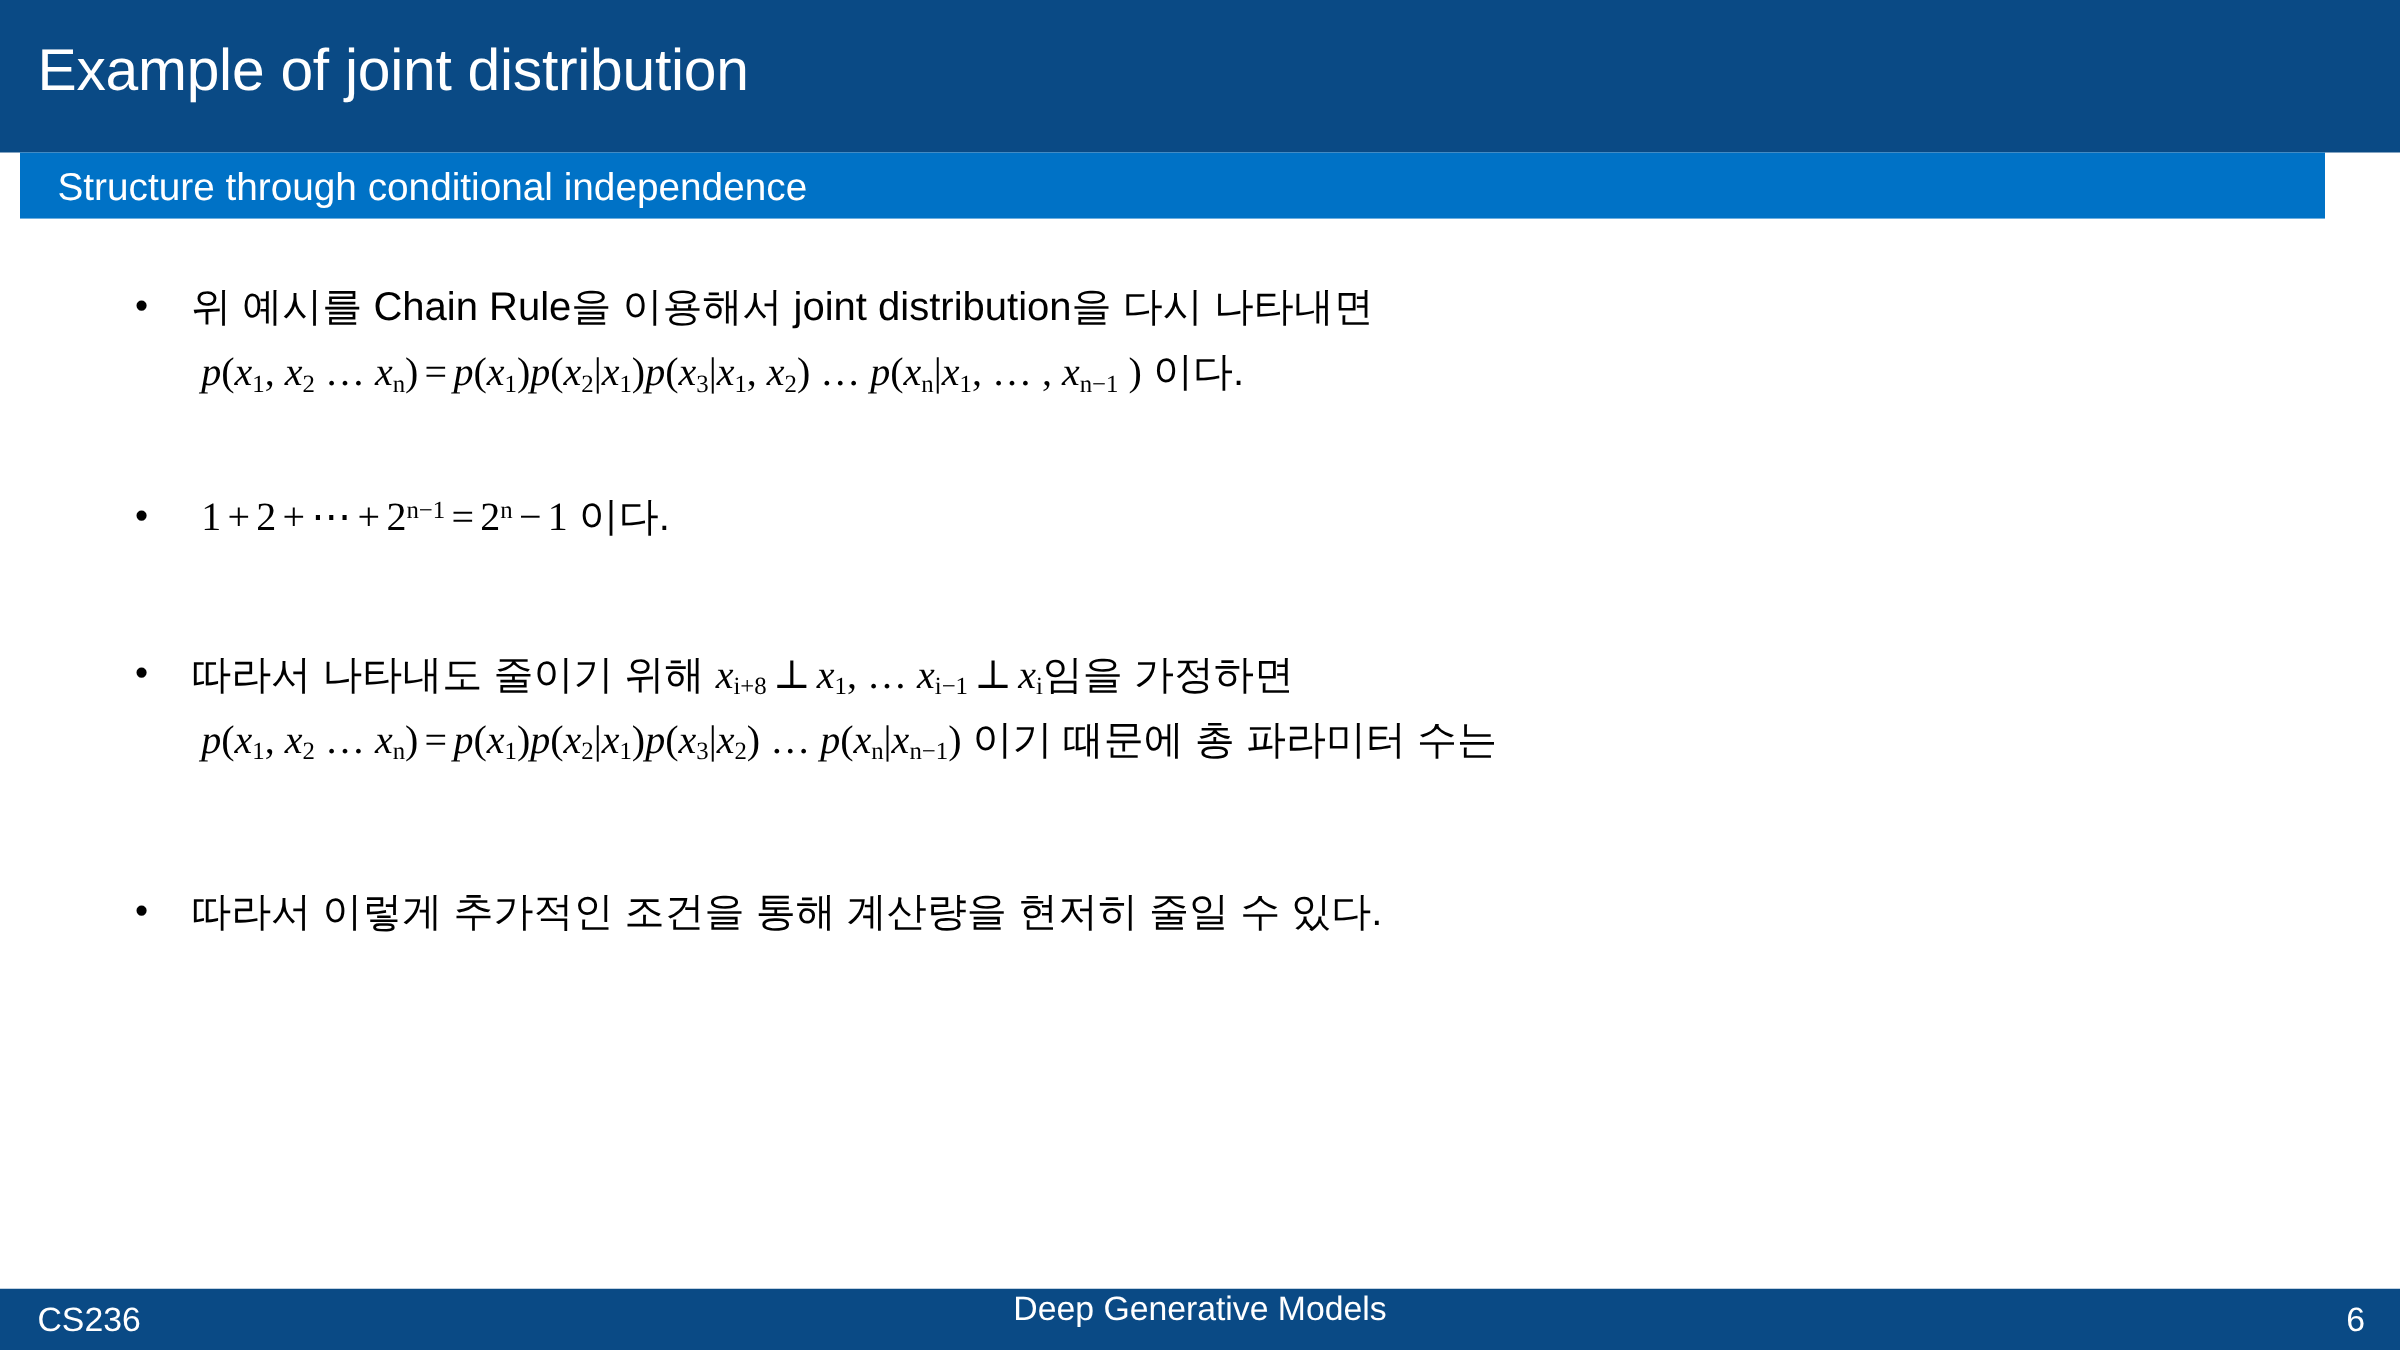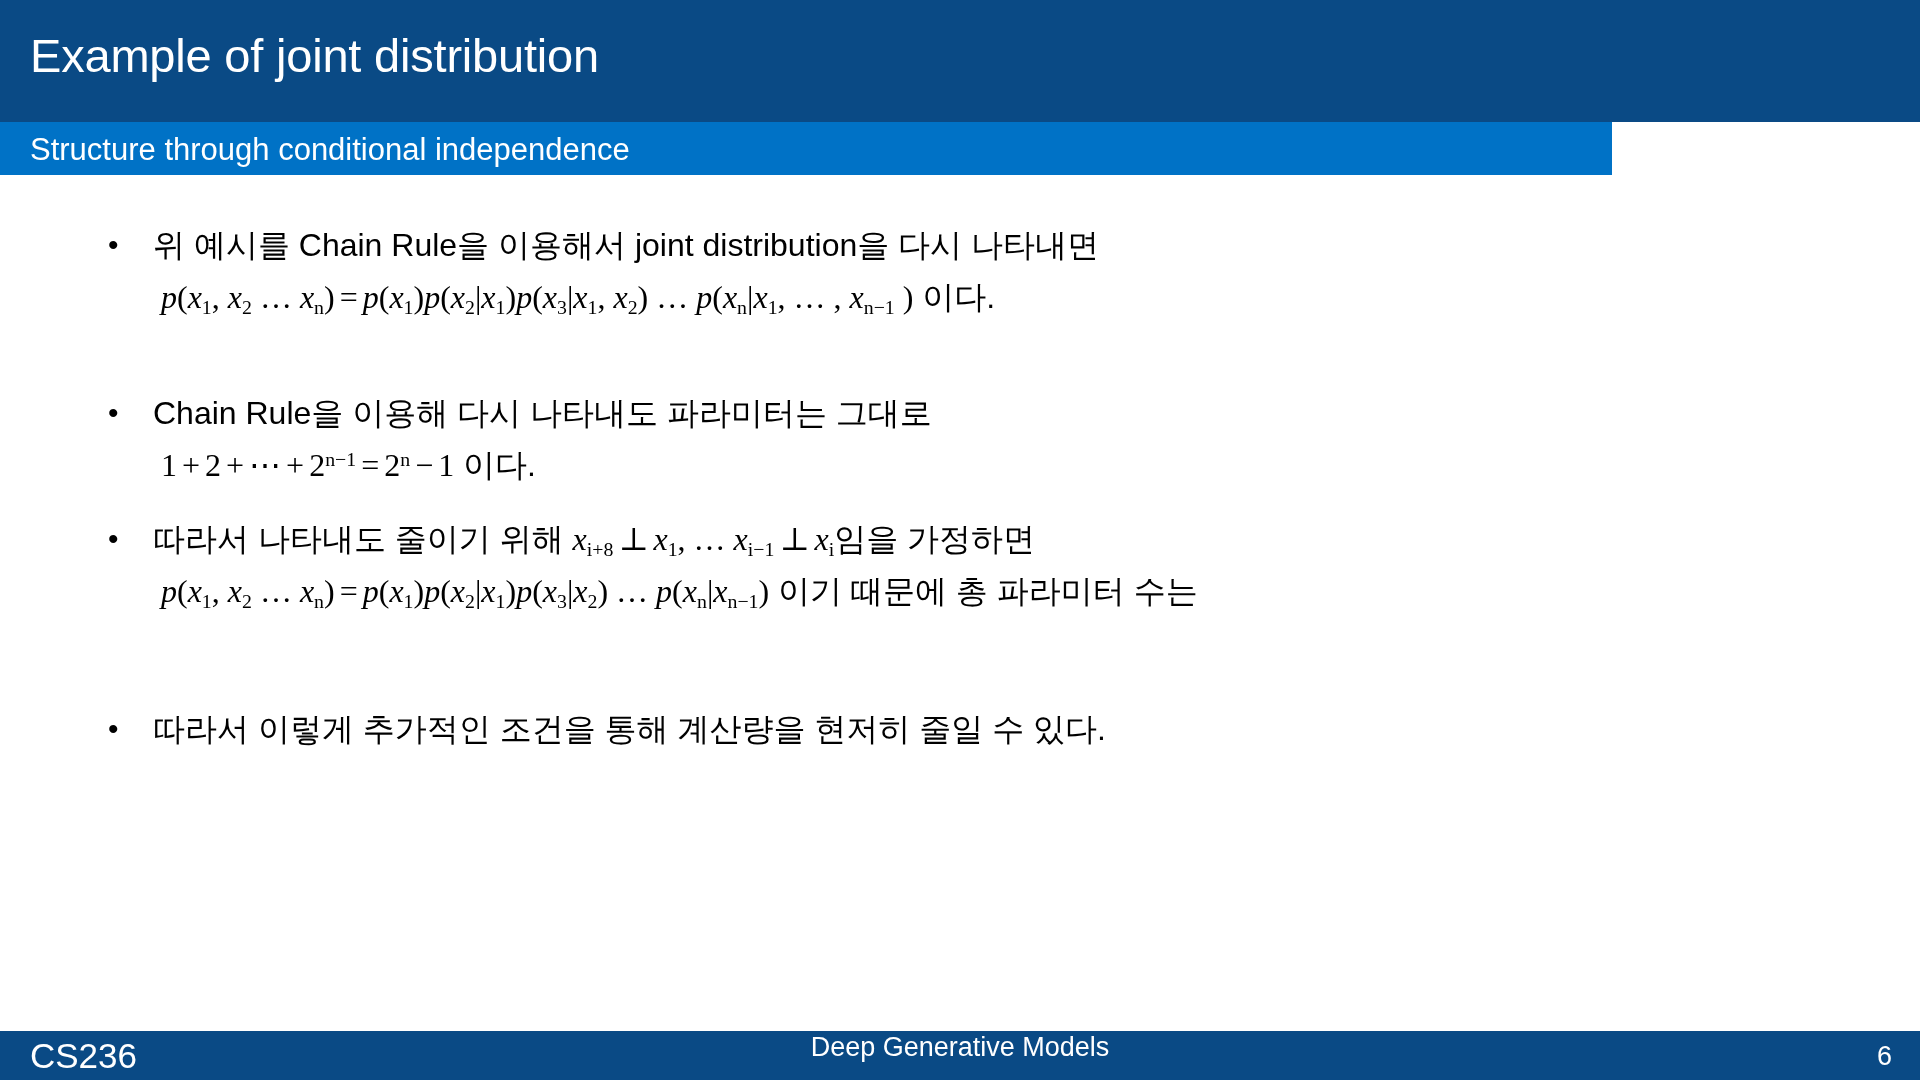--- a/index.html
+++ b/index.html
@@ -36,23 +36,23 @@
     top: 28px;
     font-size: 47px;
     line-height: 56px;
     color: #ffffff;
     font-weight: 400;
     letter-spacing: -0.2px;
     white-space: nowrap;
   }
   .subtitle-bar {
     position: absolute;
-    left: 0;
+    left: 16px;
     top: 122px;
-    width: 1612px;
+    width: 1844px;
     height: 53px;
     background: #0072c6;
   }
   .subtitle-text {
     position: absolute;
     left: 30px;
     top: 10px;
     font-size: 31px;
     line-height: 36px;
     color: #ffffff;
@@ -135,21 +135,21 @@
     left: 0;
     bottom: 0;
     width: 1920px;
     height: 49px;
     background: #0a4a85;
   }
   .footer-left {
     position: absolute;
     left: 30px;
     top: 9px;
-    font-size: 35px;
+    font-size: 27px;
     line-height: 32px;
     color: #ffffff;
   }
   .footer-center {
     position: absolute;
     left: 0;
     top: 0;
     width: 1920px;
     text-align: center;
     font-size: 27px;
@@ -196,21 +196,20 @@
             <span class="math"><span>p</span><span class="up">(</span><span>x<sub class="up">1</sub></span><span class="up">, </span><span>x<sub class="up">2</sub></span><span class="up"> … </span><span>x<sub class="up">n</sub></span><span class="up">)</span><span class="up opsp">=</span><span>p</span><span class="up">(</span><span>x<sub class="up">1</sub></span><span class="up">)</span><span>p</span><span class="up">(</span><span>x<sub class="up">2</sub></span><span class="up">|</span><span>x<sub class="up">1</sub></span><span class="up">)</span><span>p</span><span class="up">(</span><span>x<sub class="up">3</sub></span><span class="up">|</span><span>x<sub class="up">1</sub></span><span class="up">, </span><span>x<sub class="up">2</sub></span><span class="up">)</span><span class="up"> … </span><span>p</span><span class="up">(</span><span>x<sub class="up">n</sub></span><span class="up">|</span><span>x<sub class="up">1</sub></span><span class="up">, … , </span><span>x<sub class="up">n−1</sub></span><span class="up"> )</span><span class="kor">&nbsp;이다.</span></span>
           </div>
         </div>
       </div>
     </div>
 
     <div class="bullet-block" style="left:100px; top:212px; width:1500px;">
       <div class="bullet-row">
         <div class="bullet-dot">•</div>
         <div class="bullet-body">
-          <div class="line">Chain Rule을 이용해 다시 나타내도 파라미터는 그대로</div>
           <div class="line indent">
             <span class="math"><span class="up">1</span><span class="up opsp">+</span><span class="up">2</span><span class="up opsp">+</span><span class="up">⋯</span><span class="up opsp">+</span><span class="up">2<sup>n−1</sup></span><span class="up opsp">=</span><span class="up">2<sup>n</sup></span><span class="up opsp">−</span><span class="up">1</span><span class="kor">&nbsp;이다.</span></span>
           </div>
         </div>
       </div>
     </div>
 
     <div class="bullet-block" style="left:100px; top:338px; width:1640px;">
       <div class="bullet-row">
         <div class="bullet-dot">•</div>

